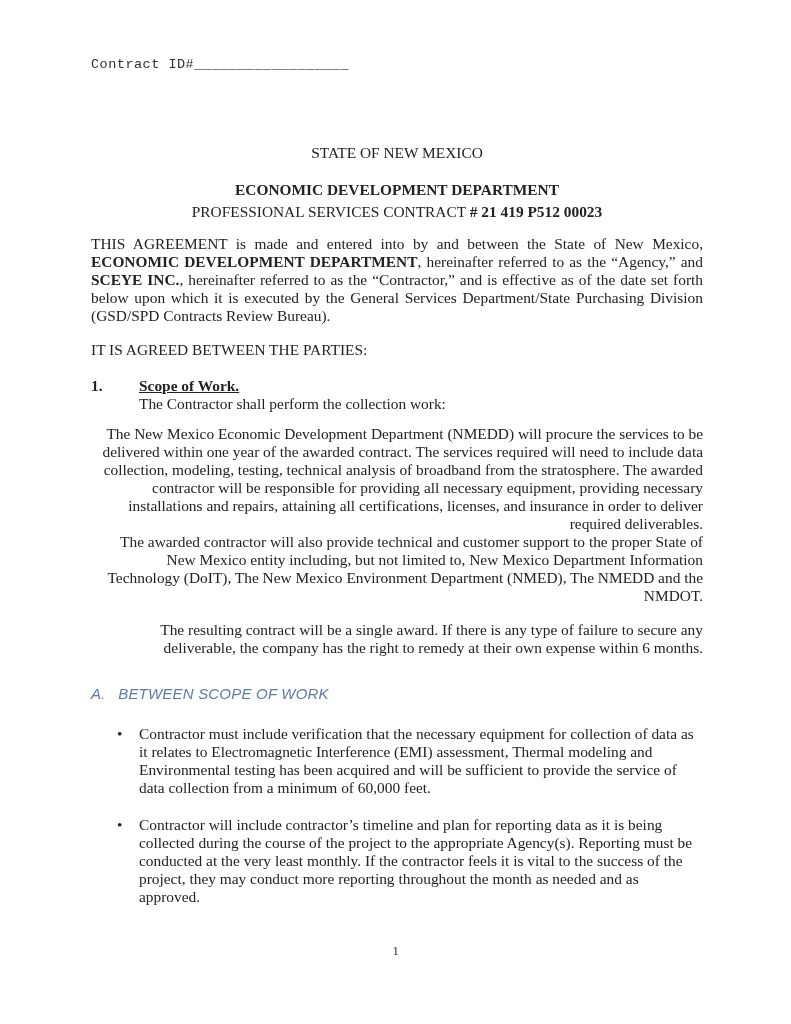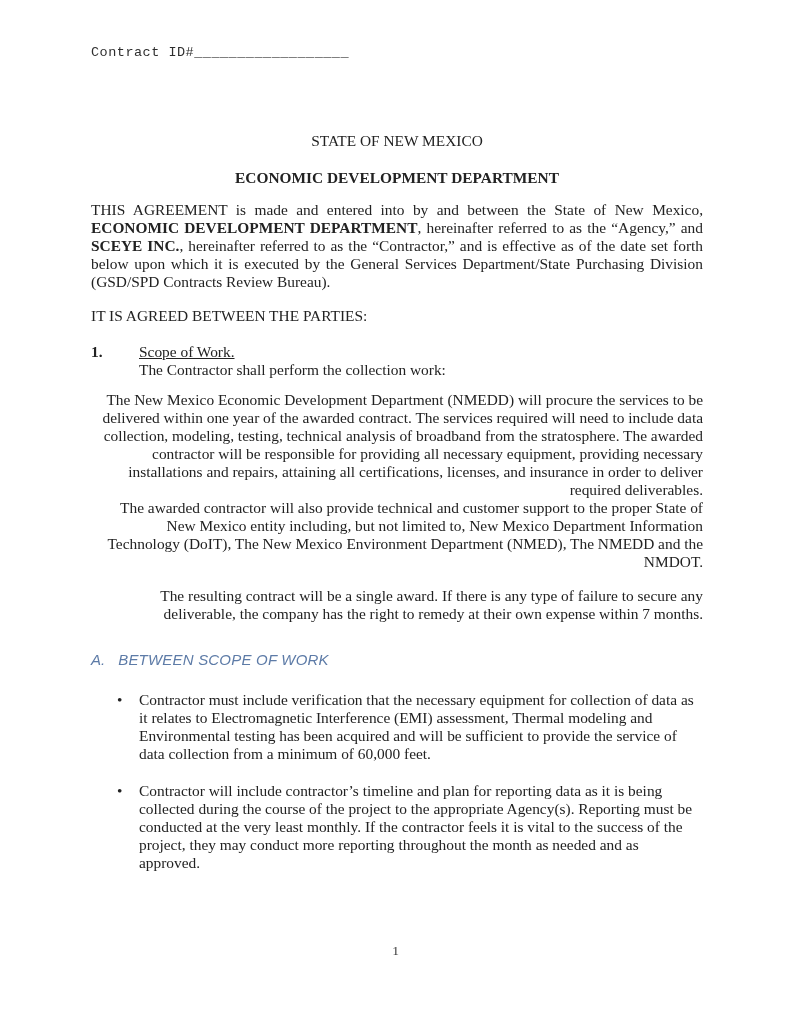--- a/index.html
+++ b/index.html
@@ -9,21 +9,21 @@
   .page {
     position: relative;
     width: 791px;
     height: 1024px;
     margin: 0 auto;
     background: #ffffff;
     font-family: "Liberation Serif", "DejaVu Serif", serif;
     font-size: 15.4px;
     line-height: 18px;
     color: var(--ink);
-    padding: 44px 88px 0 91px;
+    padding: 56px 88px 0 91px;
     overflow: hidden;
   }
 
   .contract-id-line {
     font-family: "Liberation Mono", "DejaVu Sans Mono", monospace;
     font-size: 13.5px;
     letter-spacing: 0.5px;
     color: #2e2e2e;
     white-space: nowrap;
   }
@@ -46,21 +46,21 @@
   .section1-heading {
     margin-top: 18px;
     display: flex;
   }
   .section1-number {
     font-weight: bold;
     width: 48px;
     flex: 0 0 48px;
   }
   .section1-title {
-    font-weight: normal;
+    font-weight: bold;
     text-decoration: underline;
   }
   .section1-subtitle { margin-left: 48px; }
 
   .scope-p { margin: 0; text-align: right; }
   .scope-p1 { margin-top: 12px; }
   .scope-p2 { margin-top: 0; }
   .scope-p3 { margin-top: 16px; }
   .scope-p4 { margin-top: 20px; }
 
@@ -107,37 +107,40 @@
 
 <div class="page">
 
   <div class="contract-id-line">
     <span>Contract ID#</span><span>__________________</span>
   </div>
 
   <div class="title-block">
     <div class="title-line1">STATE OF NEW MEXICO</div>
     <div class="title-line2">ECONOMIC DEVELOPMENT DEPARTMENT</div>
+    <div class="title-line3">
+      <span>PROFESSIONAL SERVICES CONTRACT </span><span class="contract-no"># 21 419 P512 00023</span>
+    </div>
   </div>
 
   <p class="intro-paragraph">
     <span>THIS AGREEMENT is made and entered into by and between the State of New Mexico, </span><b>ECONOMIC DEVELOPMENT DEPARTMENT</b><span>, hereinafter referred to as the “Agency,” and </span><b>SCEYE INC.</b><span>, hereinafter referred to as the “Contractor,” and is effective as of the date set forth below upon which it is executed by the General Services Department/State Purchasing Division (GSD/SPD Contracts Review Bureau).</span>
   </p>
 
   <p class="agreement-line">IT IS AGREED BETWEEN THE PARTIES:</p>
 
   <div class="section1-heading">
     <span class="section1-number">1.</span>
     <span class="section1-title">Scope of Work.</span>
   </div>
   <div class="section1-subtitle">The Contractor shall perform the collection work:</div>
 
   <p class="scope-p scope-p1">The New Mexico Economic Development Department (NMEDD) will procure the services to be delivered within one year of the awarded contract. The services required will need to include data collection, modeling, testing, technical analysis of broadband from the stratosphere. The awarded contractor will be responsible for providing all necessary equipment, providing necessary installations and repairs, attaining all certifications, licenses, and insurance in order to deliver required deliverables.</p>
   <p class="scope-p scope-p2">The awarded contractor will also provide technical and customer support to the proper State of New Mexico entity including, but not limited to, New Mexico Department Information Technology (DoIT), The New Mexico Environment Department (NMED), The NMEDD and the NMDOT.</p>
-  <p class="scope-p scope-p3">The resulting contract will be a single award. If there is any type of failure to secure any deliverable, the company has the right to remedy at their own expense within 7 months.</p>
+  <p class="scope-p scope-p3">The resulting contract will be a single award. If there is any type of failure to secure any deliverable, the company has the right to remedy at their own expense within 6 months.</p>
 
   <div class="sectionA-heading">
     <span class="sectionA-label">A.</span>
     <span class="sectionA-title">BETWEEN SCOPE OF WORK</span>
   </div>
 
   <ul class="bullet-list">
     <li>
       <span class="bullet-glyph">•</span>
       <span>Contractor must include verification that the necessary equipment for collection of data as it relates to Electromagnetic Interference (EMI) assessment, Thermal modeling and Environmental testing has been acquired and will be sufficient to provide the service of data collection from a minimum of 60,000 feet.</span>

